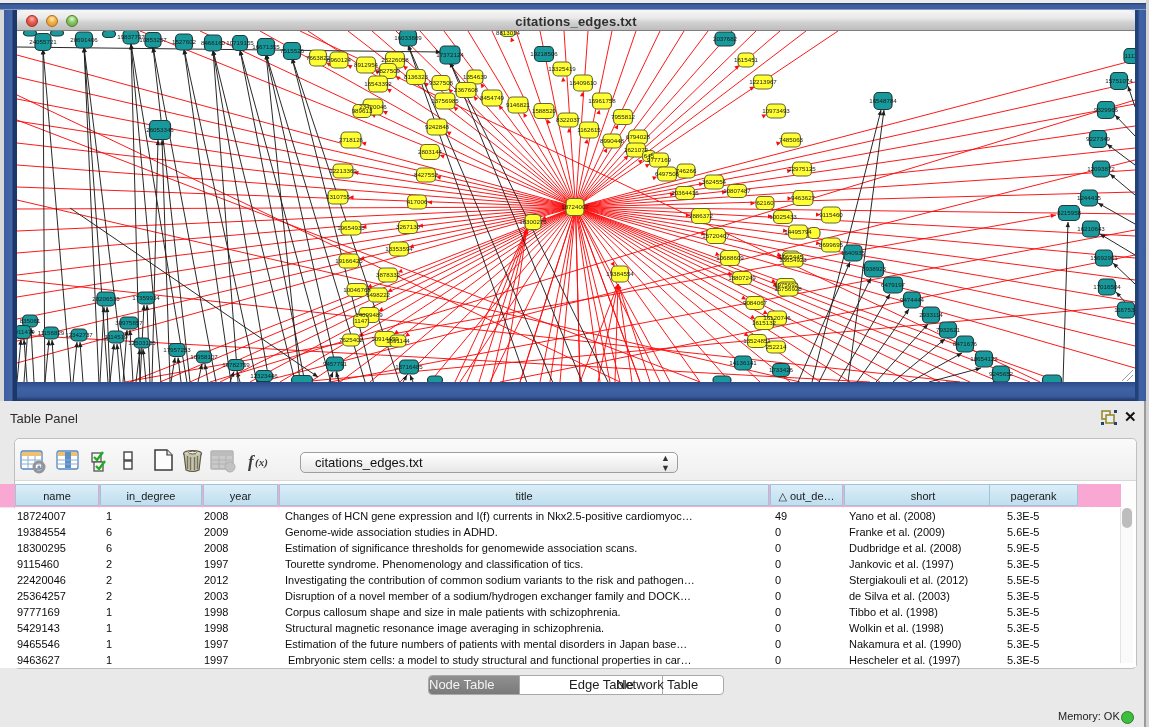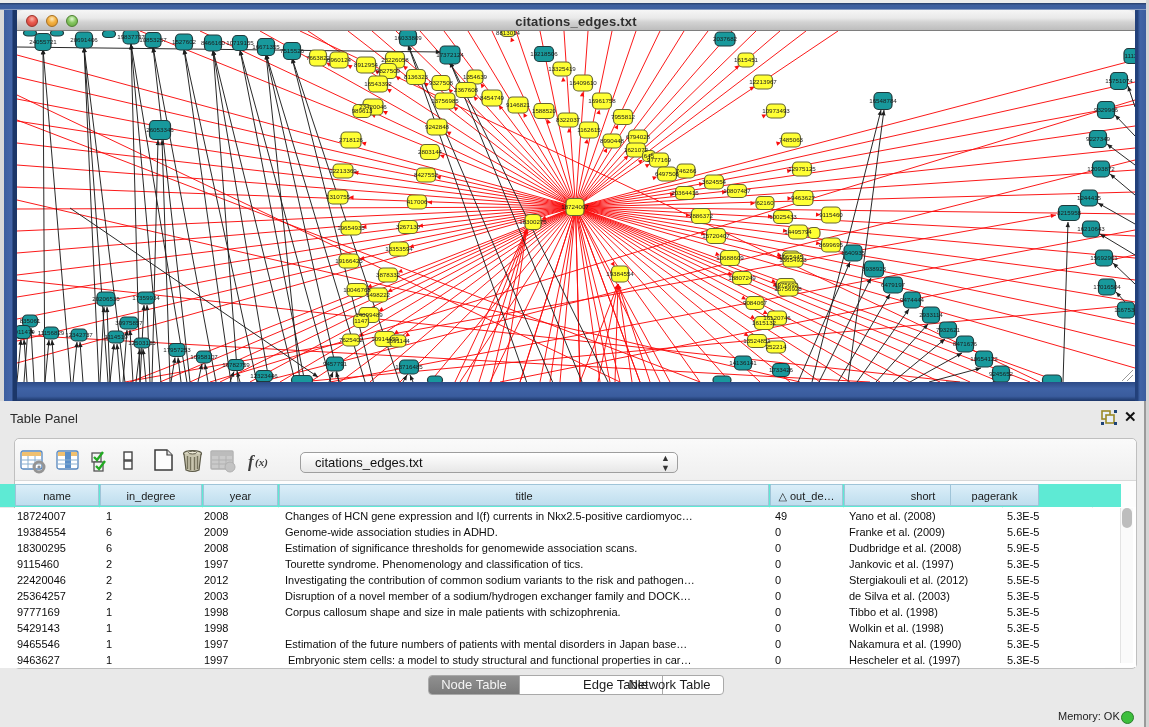--- a/index.html
+++ b/index.html
@@ -41,37 +41,37 @@
 #paneltitle { left:10px; top:411px; font-size:13px; color:#2b2b2b; }
 #closex { left:1124px; top:408px; font-size:15px; color:#111; font-weight:bold; }
 #container { left:14px; top:438px; width:1123px; height:231px; background:#fdfdfd;
   border:1px solid #bfbfbf; border-radius:5px; }
 #toolbar { left:15px; top:439px; width:1121px; height:42px;
   background:linear-gradient(#fafafa,#efefef); border-radius:5px 5px 0 0; border-bottom:1px solid #d8d8d8; }
 #combo { left:300px; top:452px; width:378px; height:21px; background:linear-gradient(#ffffff,#e7e7e7);
   border:1px solid #9e9e9e; border-radius:5px; font-size:13px; color:#111; line-height:19px;
   padding-left:14px; }
 #combo .ud { position:absolute; right:7px; top:0px; font-size:9px; color:#333; line-height:10px; }
-.hdrrow { left:0; top:484px; width:1121px; height:23px; background:#5eead4; }
+.hdrrow { left:0; top:484px; width:1121px; height:23px; background:#f9a8d4; }
 .th { position:absolute; top:0; height:22px; background:linear-gradient(#dbeef8,#bfdeee);
   border:1px solid #9fc4d8; border-radius:1px; font-size:11px; color:#1a1a1a; text-align:center;
   line-height:22px; }
 .tr { position:absolute; left:0; width:1105px; height:16px; background:#fff; }
 .td { position:absolute; top:0; height:16px; font-size:11px; color:#0c0c0c; line-height:16px;
   white-space:nowrap; overflow:hidden; }
 #tbody-bg { left:15px; top:507px; width:1121px; height:160px; background:#fff; }
 .colline { position:absolute; top:507px; width:1px; height:160px; background:#ececec; }
 #vscroll { left:1120px; top:508px; width:13px; height:155px; background:#fafafa;
   border-left:1px solid #e3e3e3; }
 #vthumb { left:1121.5px; top:508px; width:10px; height:20px; background:#bdbdbd; border-radius:5px; }
 
 
 #tabs { left:428px; top:675px; width:296px; height:20px; background:#fff;
   border:1px solid #a9a9a9; border-radius:4px; font-size:13px; color:#1d1d1d; }
-.tab { position:absolute; top:0; height:18px; line-height:18px; text-align:center; }
+.tab { position:absolute; top:0; height:18px; line-height:18px; text-align:left; }
 #tab1 { left:0; width:91px; background:linear-gradient(#909090,#7a7a7a); color:#f4f4f4;
   border-radius:3px 0 0 3px; border-right:1px solid #a9a9a9; }
 #tab2 { left:92px; width:94px; border-right:1px solid #a9a9a9;margin-left:48px; }
 #tab3 { left:187px; width:107px; }
 #memory { left:1058px; top:710px; font-size:11px; color:#222; }
 #memdot { left:1121px; top:711px; width:13px; height:13px; border-radius:50%;
   background:#3dbf3d; border:1.5px solid #2a7d2a; }
 </style></head>
 <body>
 <div id="stage">
@@ -785,21 +785,21 @@
       </g>
     </svg>
   <div class="abs" id="combo">citations_edges.txt<span class="ud">▲<br>▼</span></div>
   <div class="abs hdrrow">
       <div class="th" style="left:15px;width:84px">name</div>
       <div class="th" style="left:100px;width:102px">in_degree</div>
       <div class="th" style="left:203px;width:75px">year</div>
       <div class="th" style="left:279px;width:490px">title</div>
       <div class="th" style="left:770px;width:73px">△ out_de…</div>
       <div class="th" style="left:844px;width:158px">short</div>
-      <div class="th" style="left:950px;width:89px">pagerank</div>
+      <div class="th" style="left:989px;width:89px">pagerank</div>
     </div>
   <div class="abs" id="tbody-bg"></div>
   <div class="colline" style="left:99px"></div>
     <div class="colline" style="left:202px"></div>
     <div class="colline" style="left:278px"></div>
     <div class="colline" style="left:769px"></div>
     <div class="colline" style="left:843px"></div>
     <div class="colline" style="left:1002px"></div>
     <div class="colline" style="left:1092px"></div>
   <div class="tr" style="top:508px">
@@ -862,20 +862,21 @@
       <div class="td" style="left:204px;width:73px">1998</div>
       <div class="td" style="left:285px;width:483px">Corpus callosum shape and size in male patients with schizophrenia.</div>
       <div class="td" style="left:775px;width:67px">0</div>
       <div class="td" style="left:849px;width:152px">Tibbo et al. (1998)</div>
       <div class="td" style="left:1007px;width:84px">5.3E-5</div>
     </div>
 <div class="tr" style="top:620px">
       <div class="td" style="left:17px;width:81px">5429143</div>
       <div class="td" style="left:106px;width:95px">1</div>
       <div class="td" style="left:204px;width:73px">1998</div>
+      <div class="td" style="left:285px;width:483px">Structural magnetic resonance image averaging in schizophrenia.</div>
       <div class="td" style="left:775px;width:67px">0</div>
       <div class="td" style="left:849px;width:152px">Wolkin et al. (1998)</div>
       <div class="td" style="left:1007px;width:84px">5.3E-5</div>
     </div>
 <div class="tr" style="top:636px">
       <div class="td" style="left:17px;width:81px">9465546</div>
       <div class="td" style="left:106px;width:95px">1</div>
       <div class="td" style="left:204px;width:73px">1997</div>
       <div class="td" style="left:285px;width:483px">Estimation of the future numbers of patients with mental disorders in Japan base…</div>
       <div class="td" style="left:775px;width:67px">0</div>

